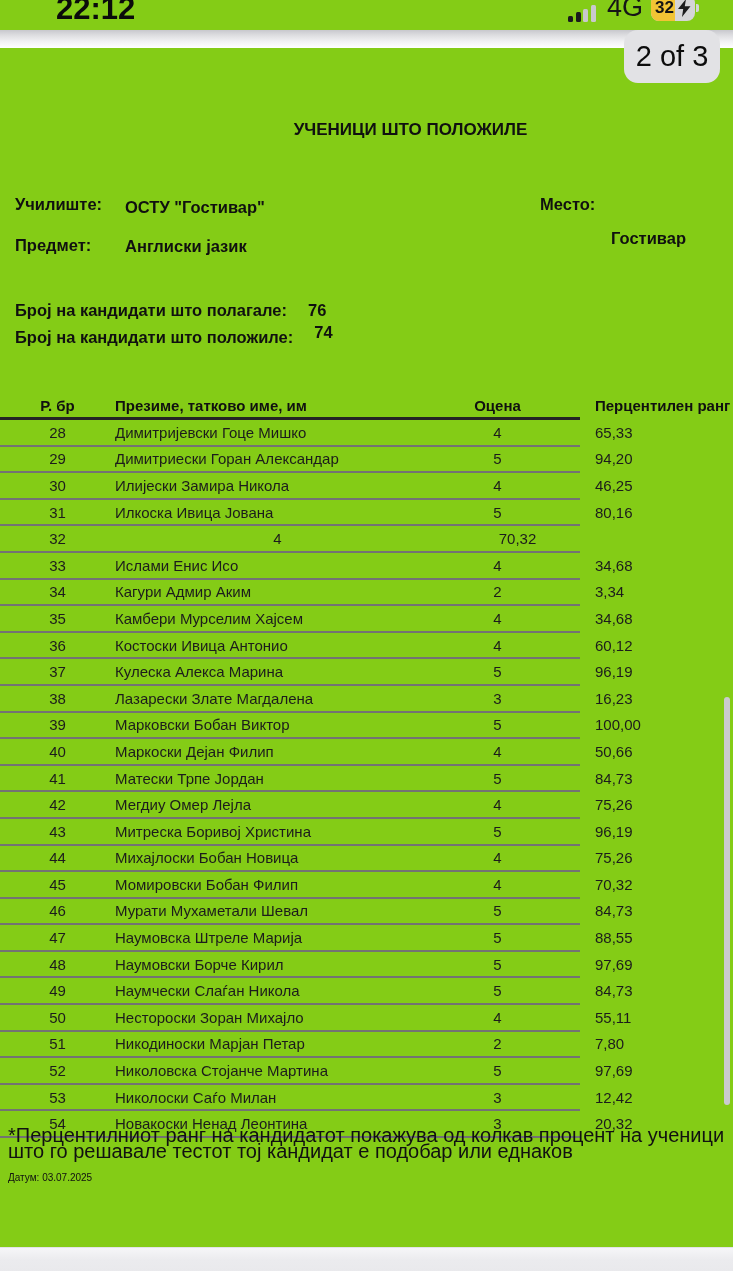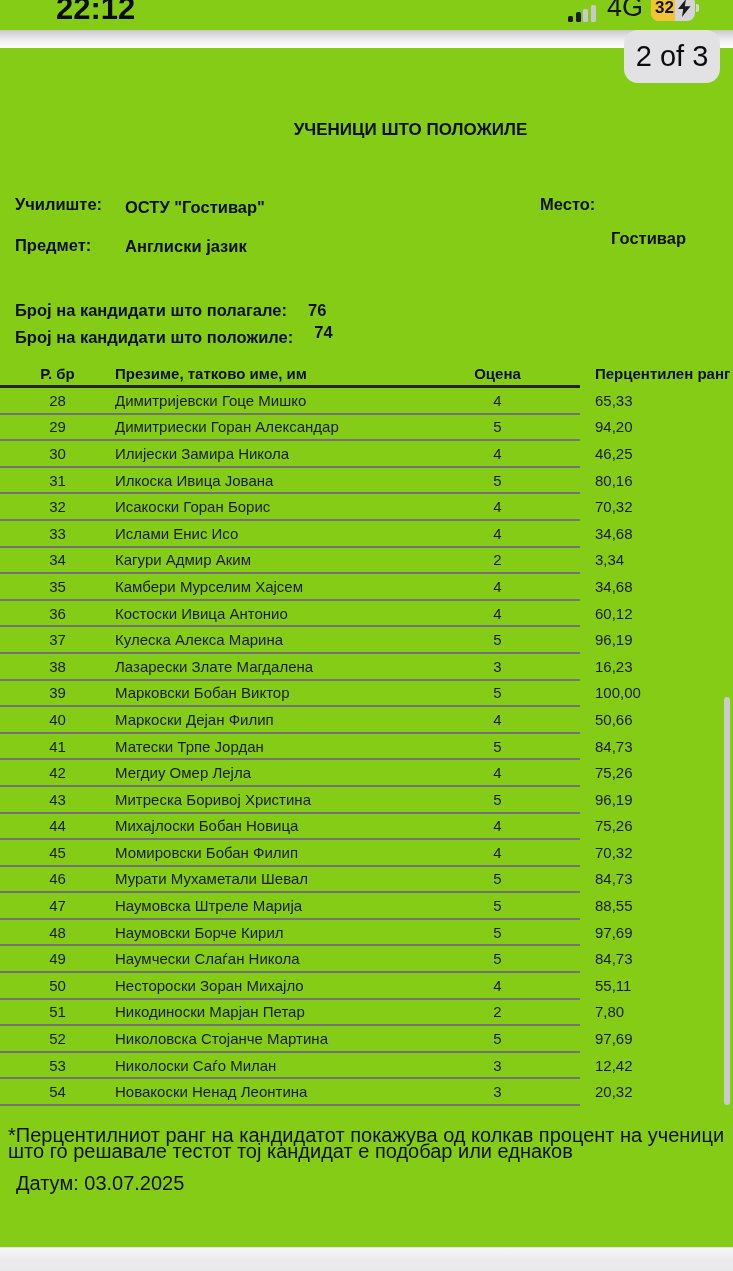--- a/index.html
+++ b/index.html
@@ -30,36 +30,36 @@
          display:flex;align-items:center;justify-content:center;font-size:29px;color:#0c0c0c;}
 
   
   .title{position:absolute;top:120px;left:0;width:733px;text-align:center;font-weight:bold;font-size:17px;color:#101010;padding-left:44px;}
   .lbl{position:absolute;font-weight:bold;font-size:16.5px;color:#101010;white-space:nowrap;}
   .stat-line{position:absolute;left:15px;font-weight:bold;font-size:16.5px;color:#101010;white-space:nowrap;}
   .stat-line .stat-value{margin-left:21px;}
   .stat-line.raised .stat-value{position:relative;top:-5px;}
 
   
-  .table{position:absolute;top:356px;left:0;width:580px;}
+  .table{position:absolute;top:388px;left:0;width:580px;}
   .grid{display:grid;grid-template-columns:115px 325px 115px 1fr;}
   .thead{height:26px;align-items:end;font-weight:bold;font-size:15px;border-bottom:3px solid #242424;
          padding-bottom:3px;color:#101010;}
   .trow{height:26.6px;align-items:center;font-size:15px;border-bottom:2px solid #737373;
         box-sizing:border-box;color:#1c1c1c;}
   .c-center{text-align:center;}
   .c-left{text-align:left;}
   .c-pct{text-align:center;padding-left:40px;white-space:nowrap;}
 
   
   .scrollbar{position:absolute;right:3px;top:697px;width:6px;height:408px;background:#cbcbcf;border-radius:3px;}
 
   
   .footnote{position:absolute;left:8px;top:1127px;width:725px;font-size:20px;line-height:16px;color:#111111;}
-  .date{position:absolute;left:16px;top:1172px;font-size:20px;color:#111111;}
+  .date{position:absolute;left:8px;top:1172px;font-size:10px;color:#111111;}
   .bottom-bar{position:absolute;left:0;top:1247px;width:733px;height:24px;
               background:linear-gradient(180deg,#f6f6f8 0%,#ebebee 50%,#e9e9ec 100%);
               border-top:1px solid #e3e3e7;}
 </style>
 </head>
 <body>
 
 <div class="screen">
 
   <div>
@@ -131,21 +131,20 @@
       <div class="c-pct">46,25</div>
     </div>
         <div class="grid trow">
       <div class="c-center">31</div>
       <div class="c-left">Илкоска Ивица Јована</div>
       <div class="c-center">5</div>
       <div class="c-pct">80,16</div>
     </div>
         <div class="grid trow">
       <div class="c-center">32</div>
-      <div class="c-left">Исакоски Горан Борис</div>
       <div class="c-center">4</div>
       <div class="c-pct">70,32</div>
     </div>
         <div class="grid trow">
       <div class="c-center">33</div>
       <div class="c-left">Ислами Енис Исо</div>
       <div class="c-center">4</div>
       <div class="c-pct">34,68</div>
     </div>
         <div class="grid trow">

